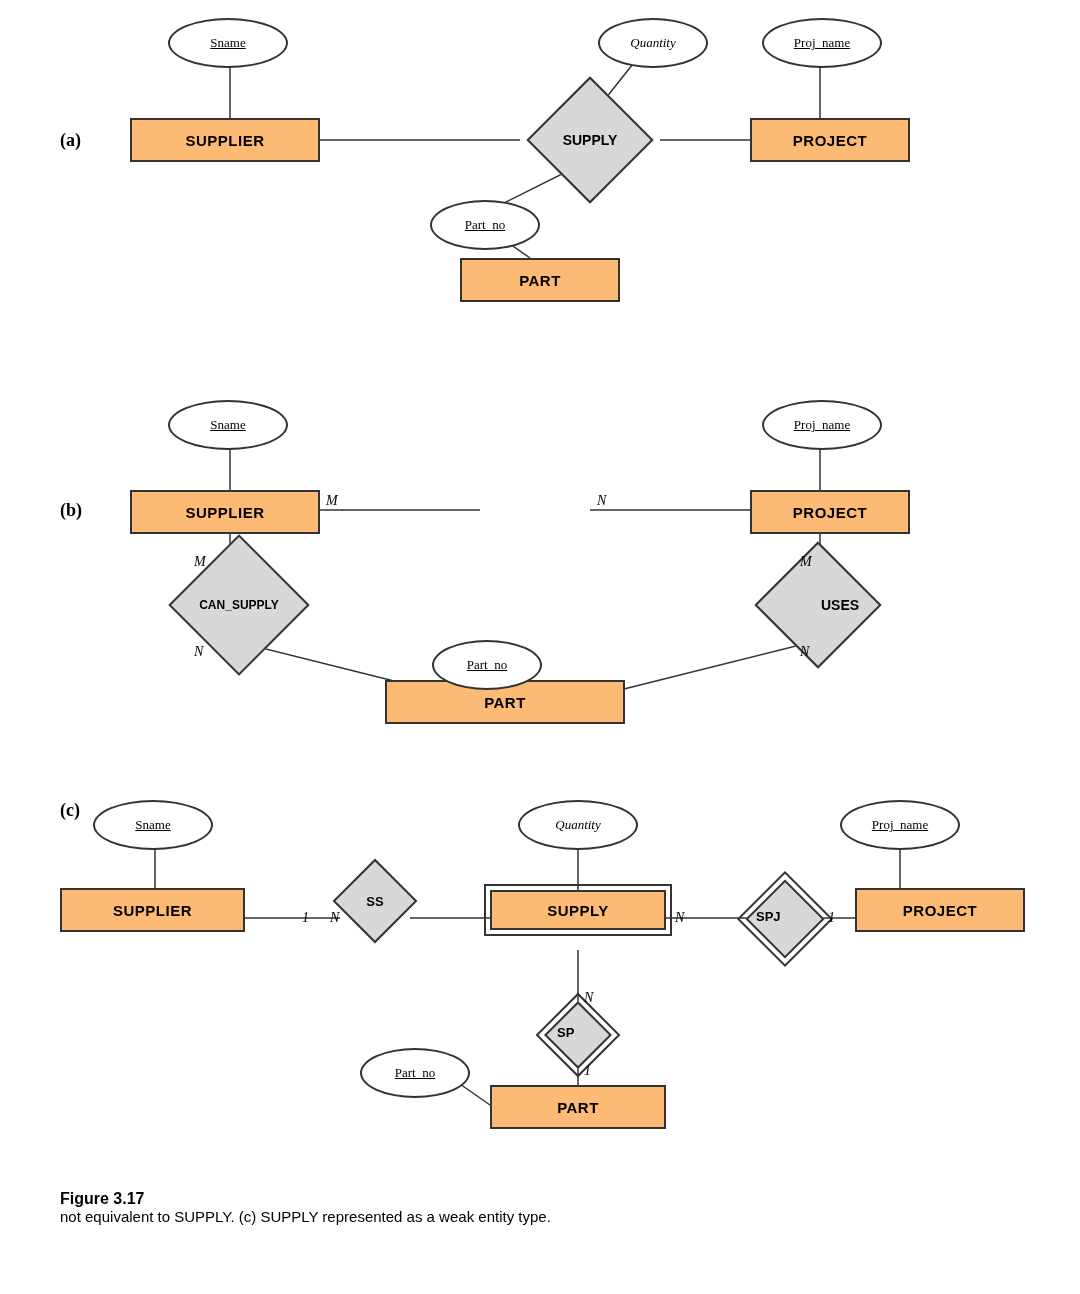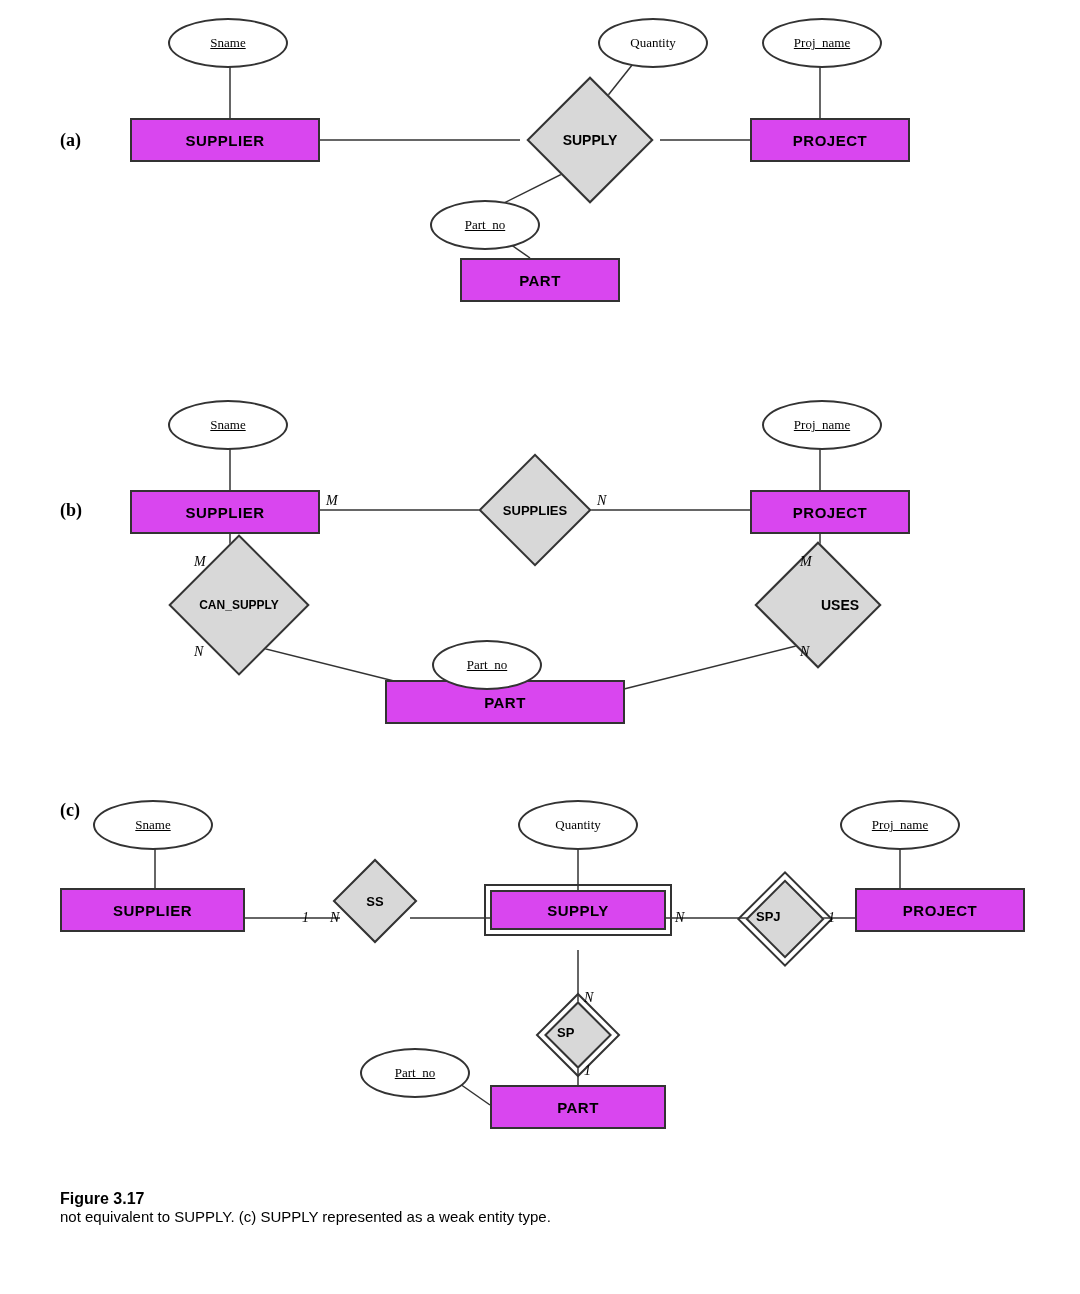--- a/index.html
+++ b/index.html
@@ -20,21 +20,21 @@
     
     .section-label {
       font-weight: bold;
       font-size: 18px;
       font-family: serif;
     }
 
     
     .entity {
       position: absolute;
-      background: #d946ef;
+      background: #fdba74;
       border: 2px solid #333;
       display: flex;
       align-items: center;
       justify-content: center;
       font-size: 15px;
       font-weight: bold;
       font-family: sans-serif;
       letter-spacing: 0.5px;
     }
 
@@ -69,20 +69,21 @@
       display: flex;
       align-items: center;
       justify-content: center;
       font-size: 13px;
       font-family: serif;
       text-decoration: underline;
       z-index: 3;
     }
     .attribute.no-underline {
       text-decoration: none;
+      font-style: italic;
     }
 
     
     svg.lines {
       position: absolute;
       top: 0;
       left: 0;
       width: 100%;
       height: 100%;
       pointer-events: none;
@@ -211,24 +212,20 @@
   </div>
 
   <div class="attribute" style="left:762px; top:400px; width:120px; height:50px;">
     <span>Proj_name</span>
   </div>
 
   <div class="entity" style="left:130px; top:490px; width:190px; height:44px;">
     <span>SUPPLIER</span>
   </div>
 
-  <div class="diamond-wrap" style="left:480px; top:478px; width:110px; height:64px;">
-    <div class="diamond" style="width:80px; height:80px; top:-8px; left:15px;"></div>
-    <span class="diamond-label" style="font-size:13px;">SUPPLIES</span>
-  </div>
 
   <div class="entity" style="left:750px; top:490px; width:160px; height:44px;">
     <span>PROJECT</span>
   </div>
 
   <div class="mult-label" style="left:326px; top:493px;">M</div>
   <div class="mult-label" style="left:597px; top:493px;">N</div>
 
   <div class="diamond-wrap" style="left:164px; top:568px; width:150px; height:74px;">
     <div class="diamond" style="width:100px; height:100px; top:-13px; left:25px;"></div>

